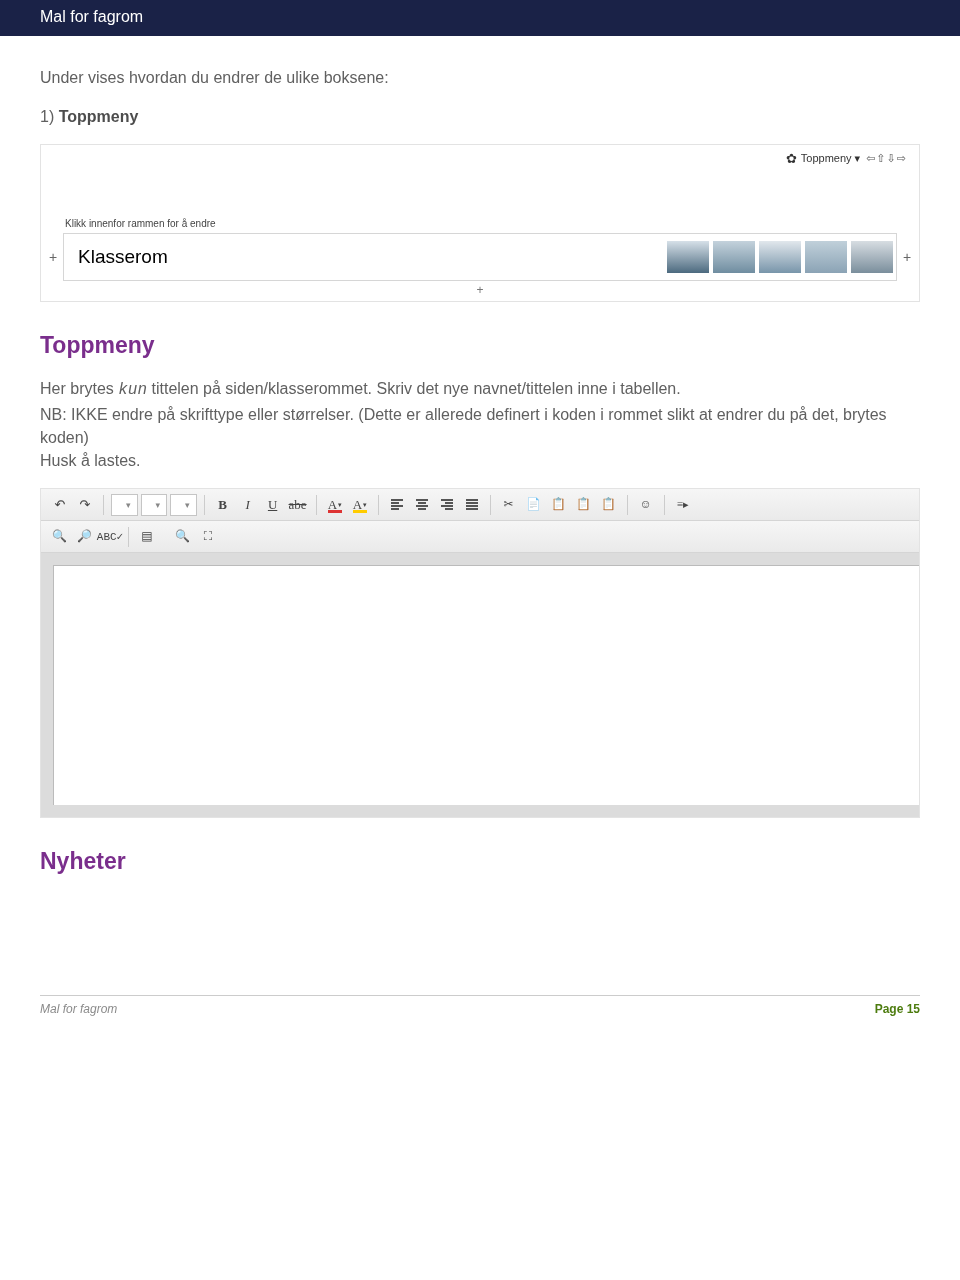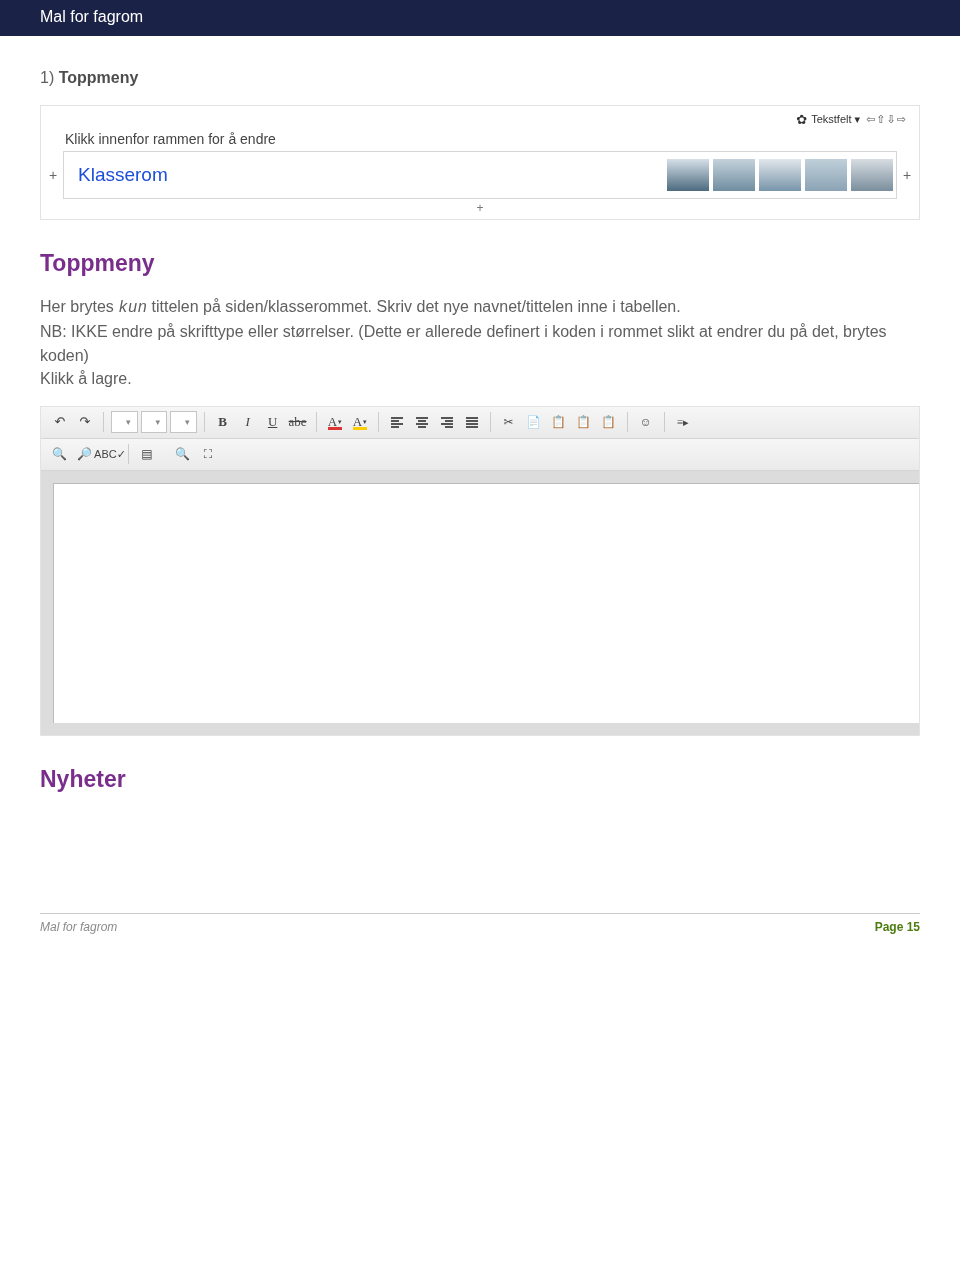--- a/index.html
+++ b/index.html
@@ -10,25 +10,25 @@
   h2.purple { color: #7a2e8c; font-size: 23px; font-weight: bold; margin: 30px 0 18px; }
   p.body { color: #606060; font-size: 16px; line-height: 1.45; margin-bottom: 16px; }
   p.body strong { color: #4d4d4d; }
   .em { font-style: italic; font-family: Liberation Mono, monospace; }
 
   
   .shot1 { border: 1px solid #e3e3e3; background: #fff; padding: 4px 6px 4px; position: relative; margin-bottom: 12px; }
   .shot1-top { display: flex; justify-content: flex-end; align-items: center; padding: 2px 6px 2px 18px; font-size: 11px; color: #333; }
   .shot1-top .gear { font-size: 13px; margin-right: 4px; }
   .shot1-top .arrows { margin-left: 6px; letter-spacing: 1px; color: #555; }
-  .hint { font-size: 14px; color: #444; padding: 2px 0 4px 18px; }
+  .hint { font-size: 10px; color: #444; padding: 2px 0 4px 18px; margin-top: 48px; }
   .klass-box-outer { display: flex; align-items: center; gap: 4px; }
   .plus-side { width: 12px; text-align: center; color: #666; font-size: 14px; }
   .klass-box { flex: 1; border: 1px solid #d6d6d6; display: flex; justify-content: space-between; align-items: center; padding: 6px 2px 6px 14px; }
-  .klass-title { color: #1d4ed8; font-size: 19px; font-weight: 500; }
+  .klass-title { color: #000000; font-size: 19px; font-weight: 500; }
   .thumb-row { display: flex; gap: 2px; }
   .thumb { width: 44px; height: 34px; background: linear-gradient(#9bb4c4, #5d7c93); border: 1px solid #fff; }
   .thumb.t1 { background: linear-gradient(#d6e0e8, #4c6a7f); }
   .thumb.t2 { background: linear-gradient(#c4d2dc, #6f8da0); }
   .thumb.t3 { background: linear-gradient(#e1e7ec, #7895aa); }
   .thumb.t4 { background: linear-gradient(#c0d0da, #8ba3b5); }
   .thumb.t5 { background: linear-gradient(#d7dde2, #7a8e9c); }
   .shot1-bottom { text-align: center; font-size: 12px; color: #777; padding-top: 2px; }
 
   
@@ -57,28 +57,29 @@
 </style>
 </head>
 <body>
 
 <div class="header-bar">
   <span>Mal for fagrom</span>
 </div>
 
 <div class="content">
 
+  <p class="body">Under vises hvordan du endrer de ulike boksene:</p>
   <p class="body">
     <span>1) </span><strong>Toppmeny</strong>
   </p>
 
   <div class="shot1">
     <div class="shot1-top">
       <span class="gear">✿</span>
-      <span>Tekstfelt ▾</span>
+      <span>Toppmeny ▾</span>
       <span class="arrows">⇦⇧⇩⇨</span>
     </div>
     <div class="hint">Klikk innenfor rammen for å endre</div>
     <div class="klass-box-outer">
       <div class="plus-side">+</div>
       <div class="klass-box">
         <span class="klass-title">Klasserom</span>
         <div class="thumb-row">
           <div class="thumb t1"></div>
           <div class="thumb t2"></div>
@@ -89,21 +90,21 @@
       </div>
       <div class="plus-side">+</div>
     </div>
     <div class="shot1-bottom">+</div>
   </div>
 
   <h2 class="purple">Toppmeny</h2>
   <p class="body">
     <span>Her brytes </span><span class="em">kun</span><span> tittelen på siden/klasserommet. Skriv det nye navnet/tittelen inne i tabellen.</span><br>
     <span>NB: IKKE endre på skrifttype eller størrelser. (Dette er allerede definert i koden i rommet slikt at endrer du på det, brytes koden)</span><br>
-    <span>Klikk å lagre.</span>
+    <span>Husk å lastes.</span>
   </p>
 
   <div class="editor">
     <div class="toolbar-row">
       <div class="tb-btn">↶</div>
       <div class="tb-btn">↷</div>
       <div class="tb-sep"></div>
       <div class="tb-select nrm">
           <span></span>
           <span class="caret">▾</span>
@@ -164,21 +165,21 @@
       <div class="tb-btn ico">📋</div>
       <div class="tb-btn ico">📋</div>
       <div class="tb-sep"></div>
       <div class="tb-btn ico">☺</div>
       <div class="tb-sep"></div>
       <div class="tb-btn ico small">≡▸</div>
     </div>
     <div class="toolbar-row">
       <div class="tb-btn ico">🔍</div>
       <div class="tb-btn ico">🔎</div>
-      <div class="tb-btn ico small" style="font-family:Liberation Sans, sans-serif">ABC✓</div>
+      <div class="tb-btn ico small" style="font-family:Liberation Mono, monospace">ABC✓</div>
       <div class="tb-sep"></div>
       <div class="tb-btn ico">▤</div>
       <span style="font-size:12px;color:#555;padding:0 4px"></span>
       <div class="tb-btn ico">🔍</div>
       <div class="tb-btn ico">⛶</div>
     </div>
     <div class="canvas-wrap">
       <div class="canvas-inner">
         <div class="canvas-txt"></div>
       </div>

